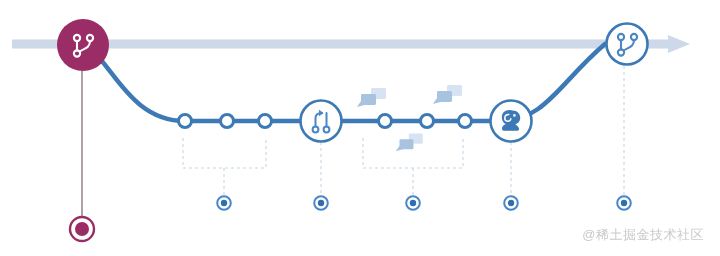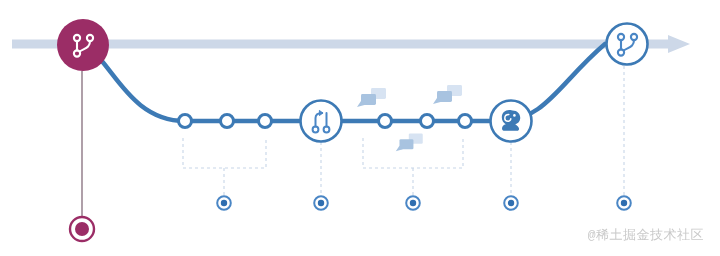--- a/index.html
+++ b/index.html
@@ -27,21 +27,20 @@
   }
   .watermark {
     position: absolute;
     right: 16px;
     bottom: 12px;
     font-size: 13px;
     color: #c9c9c9;
     letter-spacing: 0.5px;
     white-space: nowrap;
     user-select: none;
-    font-family: Liberation Mono, monospace;
   }
 </style>
 </head>
 <body>
 
 <div id="canvas">
 
   <svg id="diagram-svg" viewBox="0 0 720 256">
 
     <defs>

